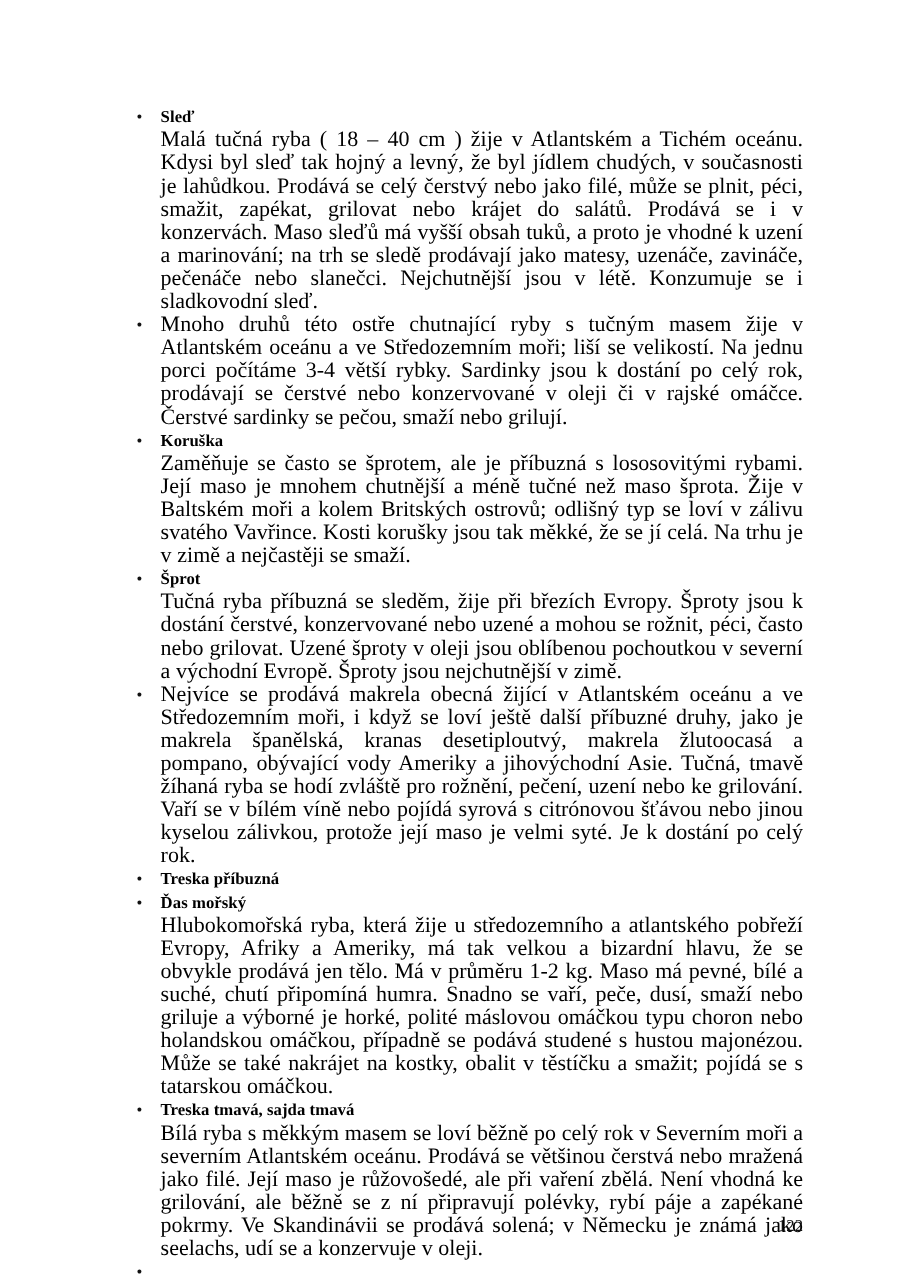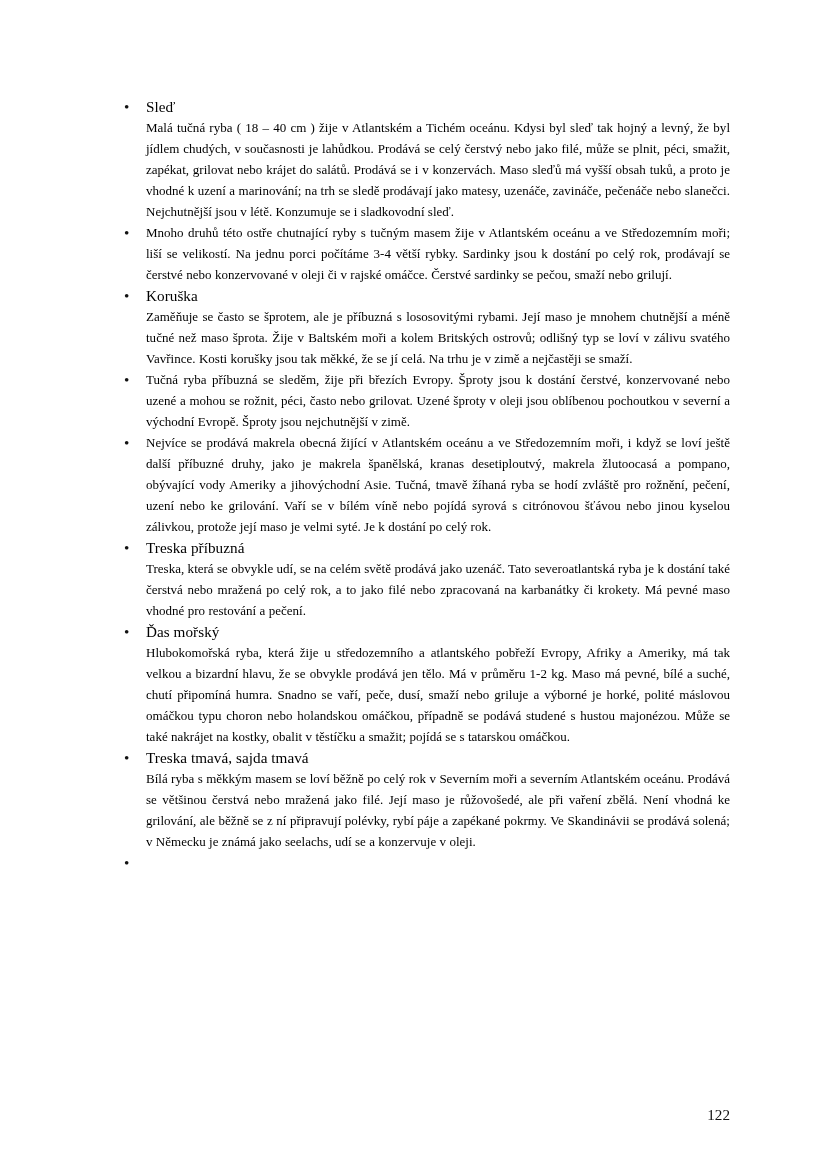--- a/index.html
+++ b/index.html
@@ -48,27 +48,27 @@
     width: 14px;
     font-size: 15.2px;
     line-height: 21px;
     text-align: left;
     color: #111111;
   }
 
   .fish-name {
     font-size: 15.2px;
     line-height: 21px;
-    font-weight: normal;
+    font-weight: bold;
     letter-spacing: 0.05px;
     white-space: nowrap;
   }
 
   .fish-desc {
-    font-size: 13px;
+    font-size: 20px;
     line-height: 21px;
     text-align: justify;
     text-justify: inter-word;
     hyphens: none;
     margin: 0;
     letter-spacing: 0.01px;
     word-spacing: 0.1px;
   }
 
   .page-number {
@@ -99,32 +99,32 @@
       </li>
 
       <li class="fish-item">
         <span class="bullet">•</span>
         <div class="fish-name">Koruška</div>
         <p class="fish-desc">Zaměňuje se často se šprotem, ale je příbuzná s lososovitými rybami. Její maso je mnohem chutnější a méně tučné než maso šprota. Žije v Baltském moři a kolem Britských ostrovů; odlišný typ se loví v zálivu svatého Vavřince. Kosti korušky jsou tak měkké, že se jí celá. Na trhu je v zimě a nejčastěji se smaží.</p>
       </li>
 
       <li class="fish-item">
         <span class="bullet">•</span>
+        <div class="fish-name">Šprot</div>
         <p class="fish-desc">Tučná ryba příbuzná se sleděm, žije při březích Evropy. Šproty jsou k dostání čerstvé, konzervované nebo uzené a mohou se rožnit, péci, často nebo grilovat. Uzené šproty v oleji jsou oblíbenou pochoutkou  v severní a východní Evropě. Šproty jsou nejchutnější v zimě.</p>
       </li>
 
       <li class="fish-item">
         <span class="bullet">•</span>
         <p class="fish-desc">Nejvíce se prodává makrela obecná žijící v Atlantském oceánu a ve Středozemním moři, i když se loví ještě další příbuzné druhy, jako je makrela španělská, kranas desetiploutvý, makrela žlutoocasá  a pompano, obývající vody Ameriky a jihovýchodní Asie. Tučná, tmavě žíhaná ryba se hodí zvláště pro rožnění, pečení, uzení nebo ke grilování. Vaří se v bílém víně nebo pojídá syrová s citrónovou šťávou nebo jinou kyselou zálivkou, protože její maso je velmi syté. Je k dostání po celý rok.</p>
       </li>
 
       <li class="fish-item">
         <span class="bullet">•</span>
         <div class="fish-name">Treska příbuzná</div>
-        <p class="fish-desc">Treska, která se obvykle udí, se na celém světě prodává jako uzenáč. Tato severoatlantská ryba je k dostání také čerstvá nebo mražená po celý rok, a to jako filé nebo zpracovaná na karbanátky či krokety. Má pevné maso vhodné pro restování a pečení.</p>
       </li>
 
       <li class="fish-item">
         <span class="bullet">•</span>
         <div class="fish-name">Ďas mořský</div>
         <p class="fish-desc">Hlubokomořská ryba, která žije u středozemního a atlantského pobřeží Evropy, Afriky a Ameriky, má tak velkou a bizardní hlavu, že se obvykle prodává jen tělo. Má v průměru 1-2 kg. Maso má pevné, bílé a suché, chutí připomíná humra. Snadno se vaří, peče, dusí, smaží nebo griluje a výborné je horké, polité máslovou omáčkou typu choron nebo holandskou omáčkou, případně se podává studené s hustou majonézou. Může se také nakrájet na kostky, obalit v těstíčku a smažit; pojídá se s tatarskou omáčkou.</p>
       </li>
 
       <li class="fish-item">
         <span class="bullet">•</span>

